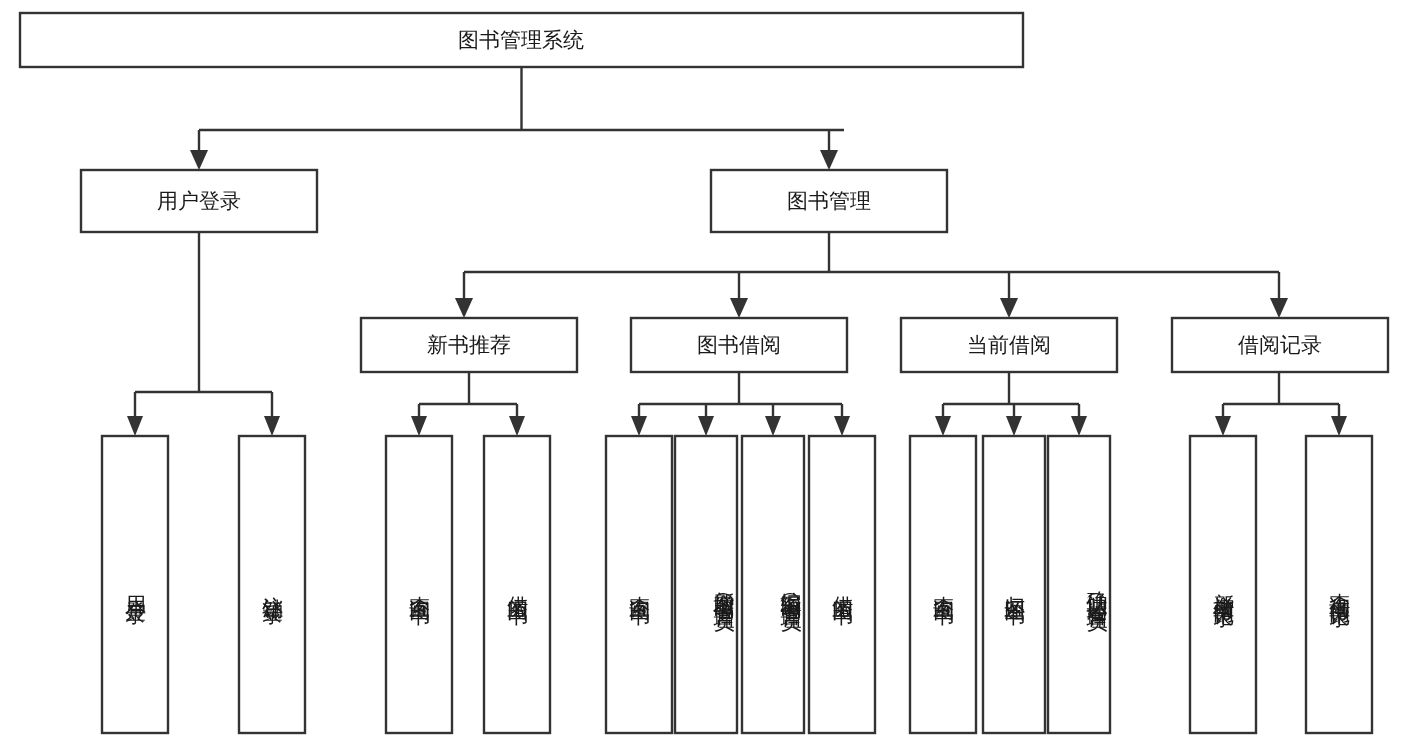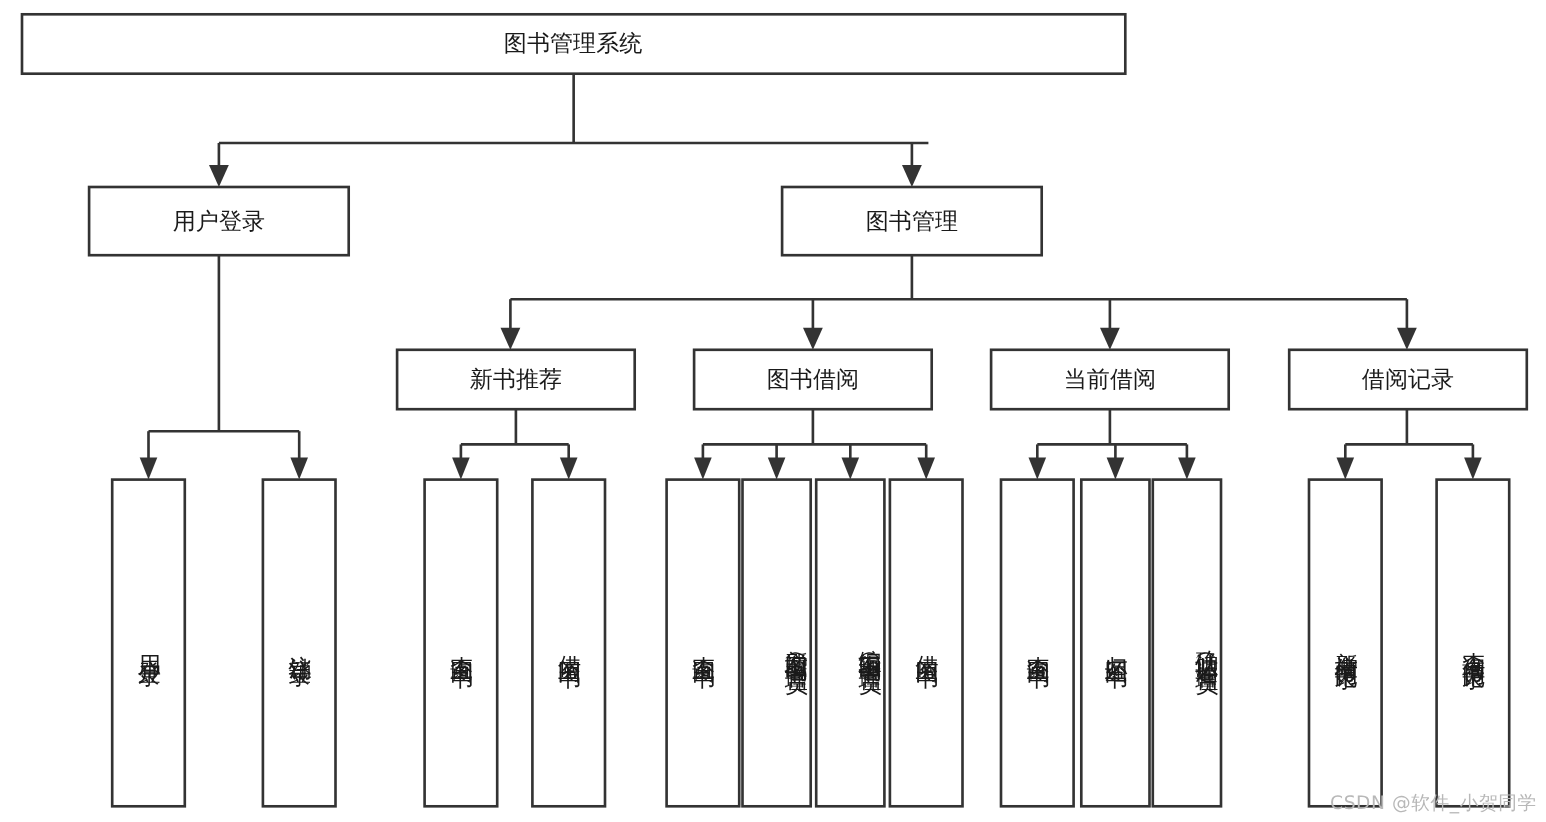--- a/index.html
+++ b/index.html
@@ -212,15 +212,14 @@
   <div class="label-vert" style="left:606px; top:436px; width:66px; height:297px; display:flex; align-items:center; justify-content:center;">查询图书</div>
   <div class="label-vert" style="left:675px; top:442px; width:62px; height:291px; display:flex; align-items:flex-start; justify-content:center;">新增图书（管理员）</div>
   <div class="label-vert" style="left:742px; top:442px; width:62px; height:291px; display:flex; align-items:flex-start; justify-content:center;">编辑图书（管理员）</div>
   <div class="label-vert" style="left:809px; top:436px; width:66px; height:297px; display:flex; align-items:center; justify-content:center;">借阅图书</div>
   <div class="label-vert" style="left:910px; top:436px; width:66px; height:297px; display:flex; align-items:center; justify-content:center;">查询图书</div>
   <div class="label-vert" style="left:983px; top:436px; width:62px; height:297px; display:flex; align-items:center; justify-content:center;">归还图书</div>
   <div class="label-vert" style="left:1048px; top:442px; width:62px; height:291px; display:flex; align-items:flex-start; justify-content:center;">确认归还（管理员）</div>
   <div class="label-vert" style="left:1190px; top:436px; width:66px; height:297px; display:flex; align-items:center; justify-content:center;">新增借阅记录</div>
   <div class="label-vert" style="left:1306px; top:436px; width:66px; height:297px; display:flex; align-items:center; justify-content:center;">查询借阅记录</div>
 
-  <div class="watermark">CSDN @软件_小贺同学</div>
 
 </div>
 
 </body></html>

